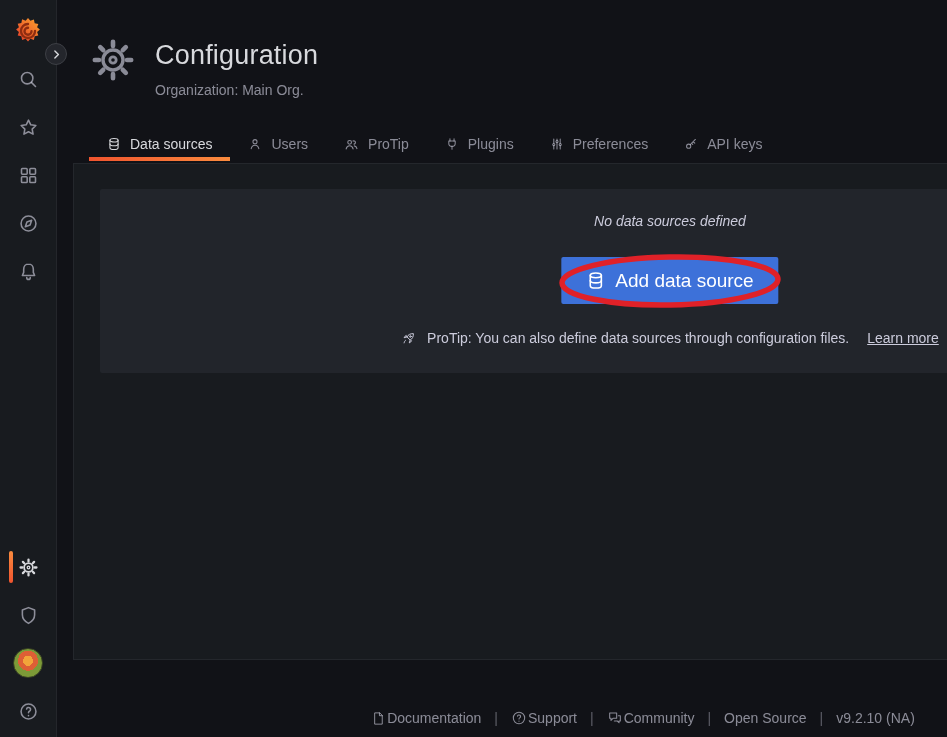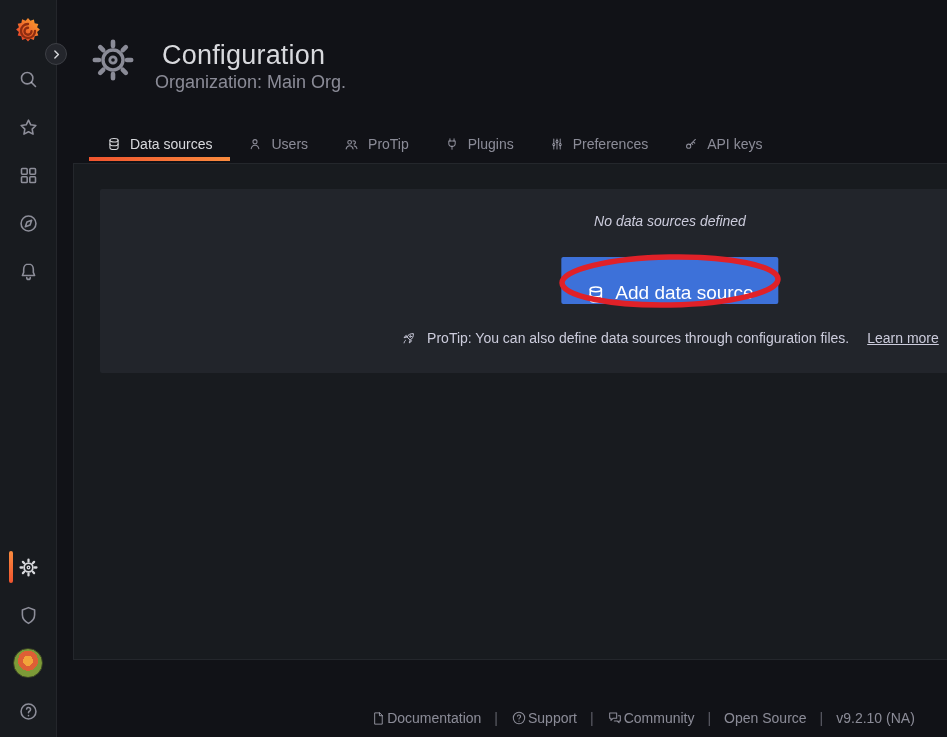--- a/index.html
+++ b/index.html
@@ -42,25 +42,25 @@
     position:absolute; left:45px; top:43px; width:22px; height:22px;
     border-radius:50%; background:#24262c; border:1px solid #3d3f45;
     color:#d8d9dd; display:grid; place-items:center; cursor:pointer; z-index:3;
   }
 
   
   .main { position:absolute; left:57px; top:0; right:0; bottom:0; }
   .page-icon { position:absolute; left:32px; top:36px; color:rgba(204,204,220,0.65); }
   .page-title {
     position:absolute; left:98px; top:40px;
-    font-size:27px; font-weight:400; color:#d8d9dd; letter-spacing:0.2px;margin-left:7px;
+    font-size:27px; font-weight:400; color:#d8d9dd; letter-spacing:0.2px;
   }
   .page-sub {
-    position:absolute; left:98px; top:72px;
-    font-size:18px; color:rgba(204,204,220,0.65);
+    position:absolute; left:98px; top:82px;
+    font-size:14px; color:rgba(204,204,220,0.65);
   }
 
   
   .tabs { position:absolute; left:32px; top:127px; display:flex; }
   .tab {
     height:34px; padding:0 18px; display:flex; align-items:center; gap:9px;
     font-size:14px; color:rgba(204,204,220,0.65);
     text-decoration:none; cursor:pointer; position:relative; white-space:nowrap;
   }
   .tab.active { color:#d8d9dd; font-weight:500; }
@@ -80,21 +80,21 @@
     background:#22252b; border-radius:2px;
   }
   .empty-msg {
     position:absolute; top:24px; left:0; width:100%; text-align:center;
     font-style:italic; font-size:14px; color:#ccccdc;
   }
   .add-btn {
     position:absolute; top:68px; left:50%; transform:translateX(-50%);
     height:47px; padding:0 25px; border:none; border-radius:2px;
     background:#3d71d9; color:#ffffff; cursor:pointer;
-    display:inline-flex; align-items:flex-end; gap:10px;
+    display:inline-flex; align-items:center; gap:10px;
     font-family:inherit; font-size:19px; font-weight:500; white-space:nowrap;
   }
   .annotation {
     position:absolute; left:50%; top:92px; transform:translate(-50%,-50%) rotate(-1deg);
     pointer-events:none;
   }
   .protip {
     position:absolute; top:141px; left:0; width:100%; text-align:center;
     font-size:14px; color:#ccccdc;
   }

